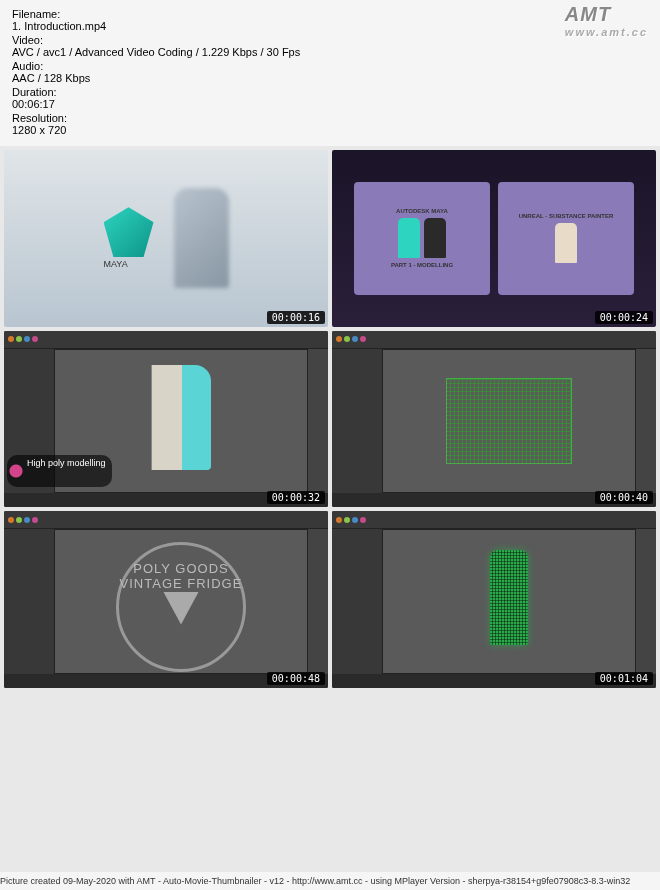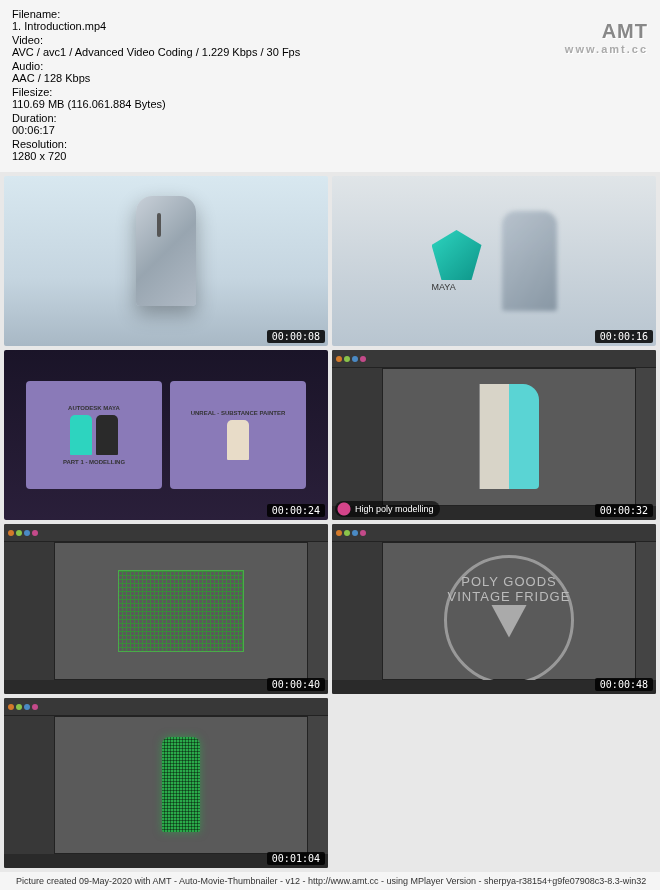--- a/index.html
+++ b/index.html
@@ -1,28 +1,28 @@
 <!DOCTYPE html>
 <html><head>
   <meta charset="utf-8">
   <style>
     * { margin: 0; padding: 0; box-sizing: border-box; }
     body { width: 660px; height: 890px; background: #e8e8e8; font-family: Arial, sans-serif; font-size: 11px; color: #000; }
     .container { width: 100%; height: 100%; display: flex; flex-direction: column; }
     .header { background: #f5f5f5; padding: 8px 12px; position: relative; }
-    .logo { position: absolute; top: 20px; right: 12px; font-size: 20px; font-weight: bold; color: #888; letter-spacing: 1px; text-shadow: 1px 1px 0 #fff; text-align: right; }
+    .logo { position: absolute; top: 3px; right: 12px; font-size: 20px; font-weight: bold; font-style: italic; color: #888; letter-spacing: 1px; text-shadow: 1px 1px 0 #fff; }
     .logo-sub { font-size: 11px; color: #aaa; display: block; letter-spacing: 2px; }
     .info-row { display: flex; margin-bottom: 2px; flex-direction: column; }
     .info-label { width: 72px; font-weight: normal; }
     .info-value { flex: 1; }
     .thumbs { flex: 1; display: grid; grid-template-columns: 1fr 1fr; grid-template-rows: repeat(4, 1fr); padding: 4px; gap: 4px; }
     .thumb { position: relative; background: #333; overflow: hidden; border-radius: 2px; }
     .timestamp { position: absolute; bottom: 3px; right: 3px; background: rgba(0,0,0,0.85); color: #fff; padding: 1px 5px; font-size: 10px; font-family: monospace; border-radius: 2px; }
-    .badge-label { position: absolute; bottom: 3px; left: 3px; color: #fff; font-size: 9px; padding: 3px 6px 3px 20px; background: radial-gradient(circle at 9px center, #d4448a 6px, rgba(0,0,0,0.6) 7px); border-radius: 10px; }
-    .footer { background: #f5f5f5; padding: 4px 16px; font-size: 9px; color: #333; text-align: left; white-space: nowrap; overflow: hidden; }
+    .badge-label { position: absolute; bottom: 20px; left: 3px; color: #fff; font-size: 9px; padding: 3px 6px 19px 20px; background: radial-gradient(circle at 9px center, #d4448a 6px, rgba(0,0,0,0.6) 7px); border-radius: 10px; }
+    .footer { background: #f5f5f5; padding: 4px 0; font-size: 9px; color: #333; text-align: left; white-space: nowrap; overflow: hidden; }
     
     .scene-light { background: linear-gradient(180deg, #d8e8f0 0%, #c5d5e0 60%, #a8b8c5 100%); }
     .scene-blur { background: linear-gradient(180deg, #e0e5e8 0%, #b8c5d0 100%); display: flex; align-items: center; justify-content: center; gap: 20px; }
     .scene-purple { background: linear-gradient(180deg, #1a1428 0%, #2a1f3a 100%); display: flex; align-items: center; justify-content: center; gap: 8px; padding: 22px; }
     .scene-dark { background: #3a3a3a; }
     .fridge { width: 60px; height: 110px; background: linear-gradient(135deg, #c8d0d8 0%, #98a5b0 50%, #b0bac5 100%); border-radius: 16px 16px 4px 4px; margin: 20px auto 0; position: relative; box-shadow: 0 8px 20px rgba(0,0,0,0.3); }
     .fridge::after { content:''; position:absolute; left:35%; top:15%; width:4px; height:24px; background:#555; border-radius:2px; }
     .maya-logo { width: 50px; height: 50px; background: linear-gradient(135deg, #2dd4bf 0%, #0d9488 100%); clip-path: polygon(50% 0%, 100% 30%, 80% 100%, 20% 100%, 0% 30%); position: relative; }
     .maya-text { font-size: 9px; color: #333; text-align: left; margin-top: 2px; }
     .fridge-blur { width: 55px; height: 100px; background: linear-gradient(135deg, #b0bcc8, #7a8a98); border-radius: 14px 14px 3px 3px; filter: blur(2px); opacity: 0.8; }
@@ -68,39 +68,31 @@
     </div>
     <div class="info-row">
       <div class="info-label">Video:</div>
       <div class="info-value">AVC / avc1 / Advanced Video Coding / 1.229 Kbps / 30 Fps</div>
     </div>
     <div class="info-row">
       <div class="info-label">Audio:</div>
       <div class="info-value">AAC / 128 Kbps</div>
     </div>
     <div class="info-row">
-      <div class="info-label">Filesize:</div>
-      <div class="info-value">110.69 MB (116.061.884 Bytes)</div>
-    </div>
-    <div class="info-row">
       <div class="info-label">Duration:</div>
       <div class="info-value">00:06:17</div>
     </div>
     <div class="info-row">
       <div class="info-label">Resolution:</div>
       <div class="info-value">1280 x 720</div>
     </div>
   </div>
 
   <div class="thumbs">
 
-    <div class="thumb scene-light">
-      <div class="fridge"></div>
-      <div class="timestamp">00:00:08</div>
-    </div>
 
     <div class="thumb scene-blur">
       <div>
         <div class="maya-logo"></div>
         <div class="maya-text">MAYA</div>
       </div>
       <div class="fridge-blur"></div>
       <div class="timestamp">00:00:16</div>
     </div>
 

